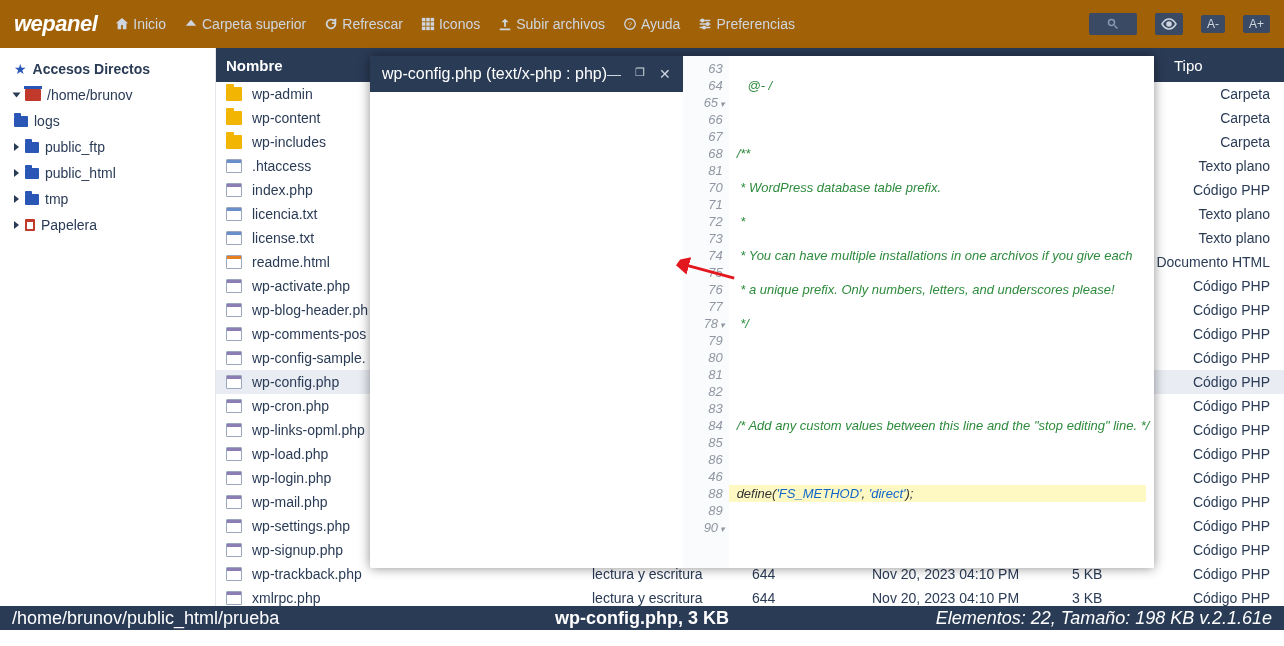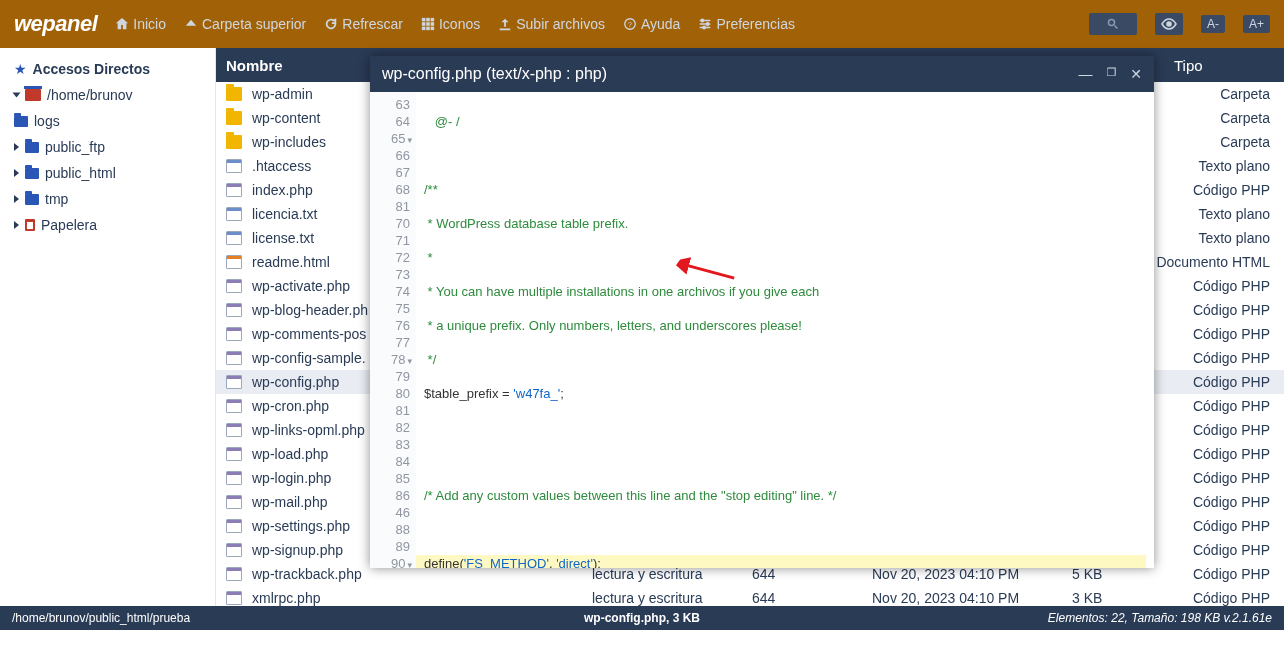--- a/index.html
+++ b/index.html
@@ -43,37 +43,37 @@
 .fico-txt { width:12px;height:14px;background:#fff;border:1px solid #9aa7bc;border-radius:1px;display:inline-block;position:relative;box-shadow:inset 0 3px 0 #6a8ec9; }
 .fico-html { width:12px;height:14px;background:#fff;border:1px solid #9aa7bc;border-radius:1px;display:inline-block;position:relative;box-shadow:inset 0 3px 0 #e67e22; }
 .fico-php { width:12px;height:14px;background:#fff;border:1px solid #9aa7bc;border-radius:1px;display:inline-block;position:relative;box-shadow:inset 0 3px 0 #8a7eb5; }
 .row .name { width:340px; overflow:hidden; white-space:nowrap; }
 .row .perm { width:160px; }
 .row .mode { width:120px; }
 .row .date { width:200px; }
 .row .size { width:70px; }
 .row .type { margin-left:auto; padding-right:14px; }
 
-.editor-win { position:absolute; left:370px; top:56px; width:784px; height:512px; background:#fff; box-shadow:0 0 12px rgba(0,0,0,0.45); border-radius:2px; display:flex; flex-direction:column; z-index:50; }
+.editor-win { position:absolute; left:370px; top:56px; width:784px; height:512px; background:#fff; box-shadow:0 0 12px rgba(0,0,0,0.45); border-radius:2px; display:flex; flex-direction:row; z-index:50; }
 .editor-title { background:#2a3b56; color:#fff; height:36px; display:flex; align-items:center; padding:0 12px; font-size:16px; }
 .editor-title .wbtns { margin-left:auto; display:flex; gap:14px; color:#cfd6e0; font-size:14px; }
-.editor-body { flex:1; overflow:hidden; display:flex; font-family:Consolas,Monaco,monospace; font-size:13px; line-height:17px; background:#fff; }
+.editor-body { flex:1; overflow:hidden; display:flex; font-family:Consolas,Monaco,monospace; font-size:13px; line-height:17px; background:#fff;font-style:italic; }
 .gutter { width:46px; text-align:right; color:#9097a3; padding:4px 6px 4px 0; background:#fafbfc; user-select:none; }
 .gutter .gl { height:17px; }
 .code { flex:1; padding:4px 8px; white-space:pre; color:#333; overflow:hidden; position:relative; }
 .cl { height:17px; }
 .hl { background:#fef9c3; margin-left:-8px; padding-left:8px; }
 .c-com { color:#2e8b3d; }
 .c-str { color:#1066c9; }
 .c-var { color:#333; font-weight:500; }
 .fold { color:#9097a3; font-size:9px; position:relative; left:2px; }
 
 .arrow { position:absolute; left:678px; top:257px; z-index:60; transform:rotate(35deg); pointer-events:none; }
 
-.status { position:absolute; left:0; right:0; bottom:16px; height:24px; background:#2a3b56; color:#fff; font-size:12px; display:flex; align-items:center; padding:0 12px; }
+.status { position:absolute; left:0; right:0; bottom:16px; height:24px; background:#2a3b56; color:#fff; font-size:18px; display:flex; align-items:center; padding:0 12px; }
 .status .mid { position:absolute; left:50%; transform:translateX(-50%); font-weight:600; }
 .status .rgt { margin-left:auto;font-style:italic; }
 
 .scrim { position:absolute; left:0; right:0; bottom:0; height:16px; background:#fff; }
 </style>
 </head>
 <body>
 
 <div class="topbar">
   <span class="brand">wepanel</span>
@@ -356,21 +356,20 @@
     </div>
     <div class="code">
 <div class="cl"><span class="c-com">   @- /</span></div>
 <div class="cl"></div>
 <div class="cl"><span class="c-com">/**</span></div>
 <div class="cl"><span class="c-com"> * WordPress database table prefix.</span></div>
 <div class="cl"><span class="c-com"> *</span></div>
 <div class="cl"><span class="c-com"> * You can have multiple installations in one archivos if you give each</span></div>
 <div class="cl"><span class="c-com"> * a unique prefix. Only numbers, letters, and underscores please!</span></div>
 <div class="cl"><span class="c-com"> */</span></div>
-<div class="cl"><span class="c-var">$table_prefix</span><span> = </span><span class="c-str">'w47fa_'</span><span>;</span></div>
 <div class="cl"></div>
 <div class="cl"></div>
 <div class="cl"><span class="c-com">/* Add any custom values between this line and the "stop editing" line. */</span></div>
 <div class="cl"></div>
 <div class="cl hl"><span>define</span><span>(</span><span class="c-str">'FS_METHOD'</span><span>, </span><span class="c-str">'direct'</span><span>);</span></div>
 
 
 
 
 

